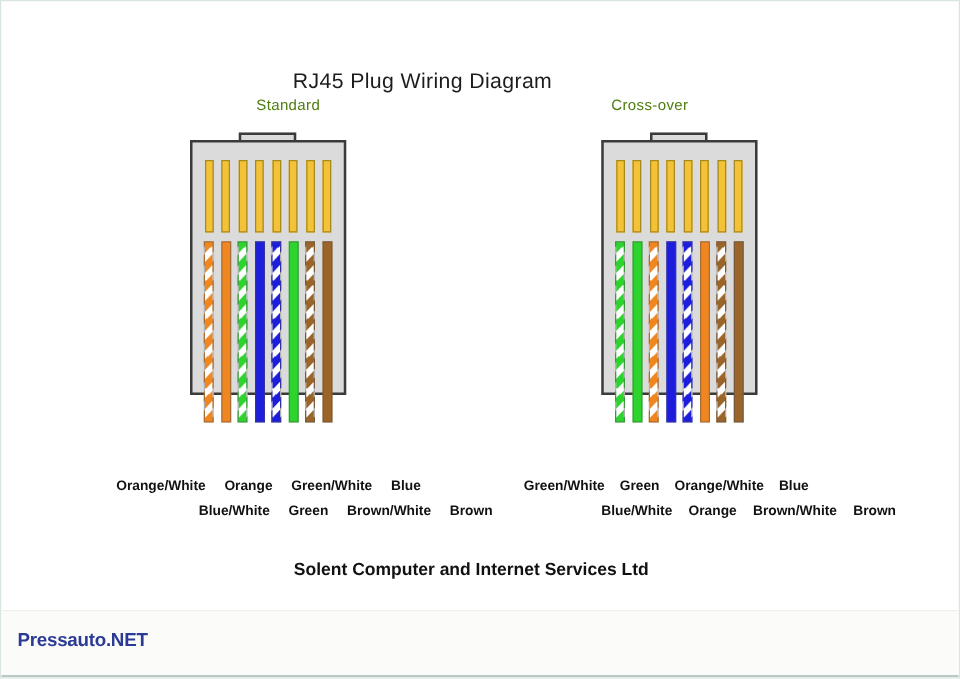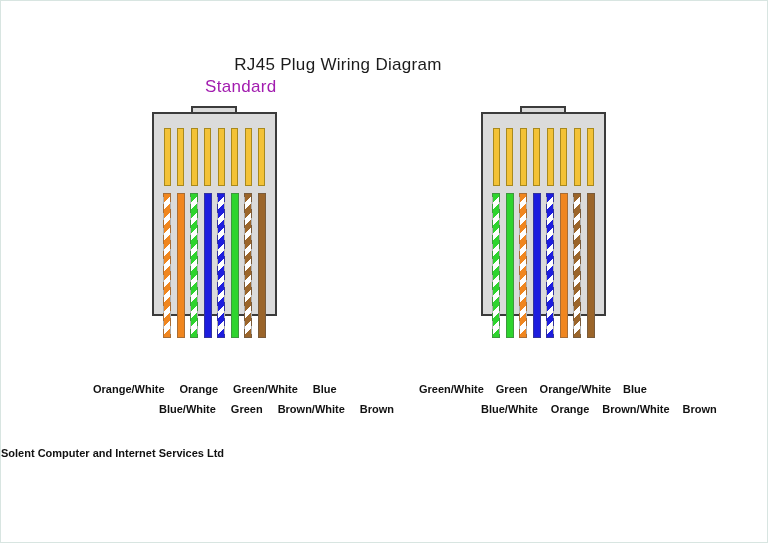--- a/index.html
+++ b/index.html
@@ -9,21 +9,21 @@
     background:#ffffff;
     border:1px solid #d8e5e1;
     box-sizing:border-box;
     font-family:"Liberation Sans", sans-serif;
     overflow:hidden;
   }
   .title{
     position:absolute;left:0;top:54px;width:674px;
     text-align:center;font-size:17px;letter-spacing:.3px;color:#1c1c1c;
   }
-  .heading{position:absolute;font-size:17px;letter-spacing:.3px;color:#a21caf;}
+  .heading{position:absolute;font-size:12px;letter-spacing:.3px;color:#4d7c0f;}
   #heading-standard{left:204px;top:76px;}
   #heading-crossover{left:488px;top:76px;}
 
   .connector{position:absolute;top:105px;width:125px;height:232px;}
   #connector-standard{left:151px;}
   #connector-crossover{left:480px;}
 
   .conn-tab{
     position:absolute;left:39px;top:0;width:46px;height:11px;
     background:var(--body-gray);
@@ -57,22 +57,22 @@
   .label-row{
     position:absolute;display:flex;
     font-size:11px;font-weight:bold;color:#111;white-space:nowrap;margin-left:15px;
   }
   #std-row1{left:77px;top:382px;gap:15px;}
   #std-row2{left:143px;top:402px;gap:15px;}
   #co-row1{left:403px;top:382px;gap:12px;}
   #co-row2{left:465px;top:402px;gap:13px;}
 
   .footer-line{
-    position:absolute;left:0;width:752px;text-align:left;
-    font-size:11px;font-weight:bold;color:#111;
+    position:absolute;left:0;width:752px;text-align:center;
+    font-size:14px;font-weight:bold;color:#111;
   }
   #footer-line1{top:446px;}
   #footer-line2{top:462px;}
 
   .watermark-strip{
     position:absolute;left:0;right:0;top:487px;bottom:0;
     background:#fbfbf9;
     border-top:1px solid #f1f1ec;
     border-bottom:2px solid #b9c8c4;
     box-sizing:border-box;
@@ -84,20 +84,21 @@
   }
 </style>
 </head>
 <body>
 
 <div id="page" style="--gold: #F3C237; --body-gray: #DBDBDB; --outline: #3B3B3B; --watermark-blue: #2B3A94;">
 
   <div class="title">RJ45 Plug Wiring Diagram</div>
 
   <div class="heading" id="heading-standard">Standard</div>
+  <div class="heading" id="heading-crossover">Cross-over</div>
 
   <div class="connector" id="connector-standard">
     <div class="conn-tab"></div>
     <div class="conn-body"></div>
     <div class="pin-row">
         <div class="pin"></div>
         <div class="pin"></div>
         <div class="pin"></div>
         <div class="pin"></div>
         <div class="pin"></div>
@@ -162,14 +163,17 @@
     </div>
   <div class="label-row" id="co-row2">
       <span>Blue/White</span>
       <span>Orange</span>
       <span>Brown/White</span>
       <span>Brown</span>
     </div>
 
   <div class="footer-line" id="footer-line1">Solent Computer and Internet Services Ltd</div>
 
+  <div class="watermark-strip">
+    <div class="watermark-text">Pressauto.NET</div>
+  </div>
 
 </div>
 
 </body></html>

